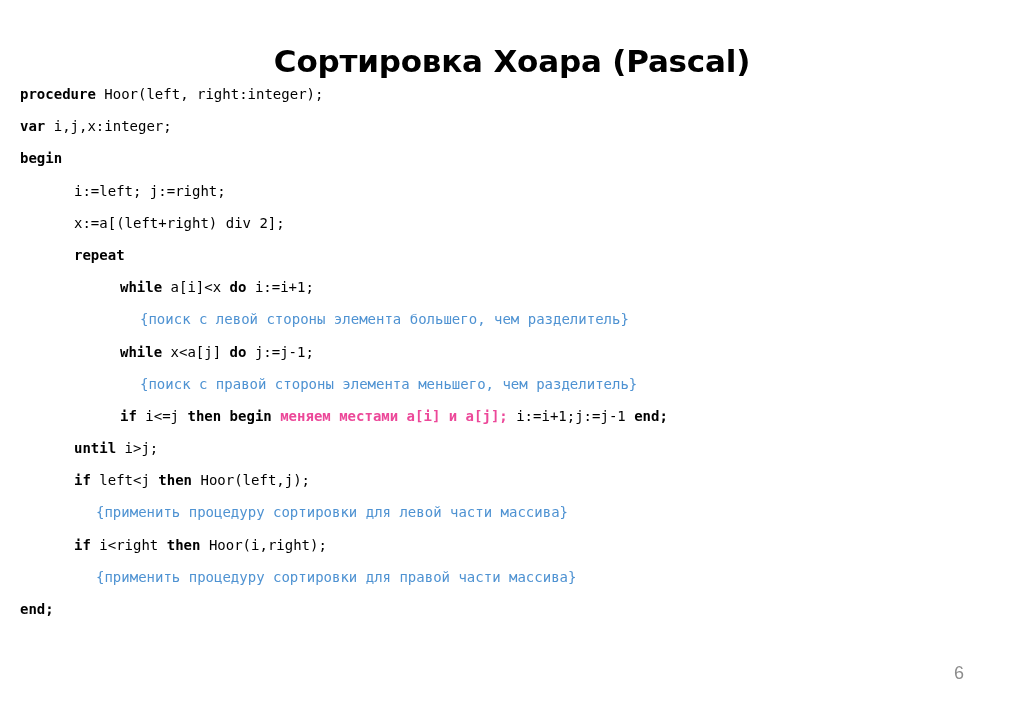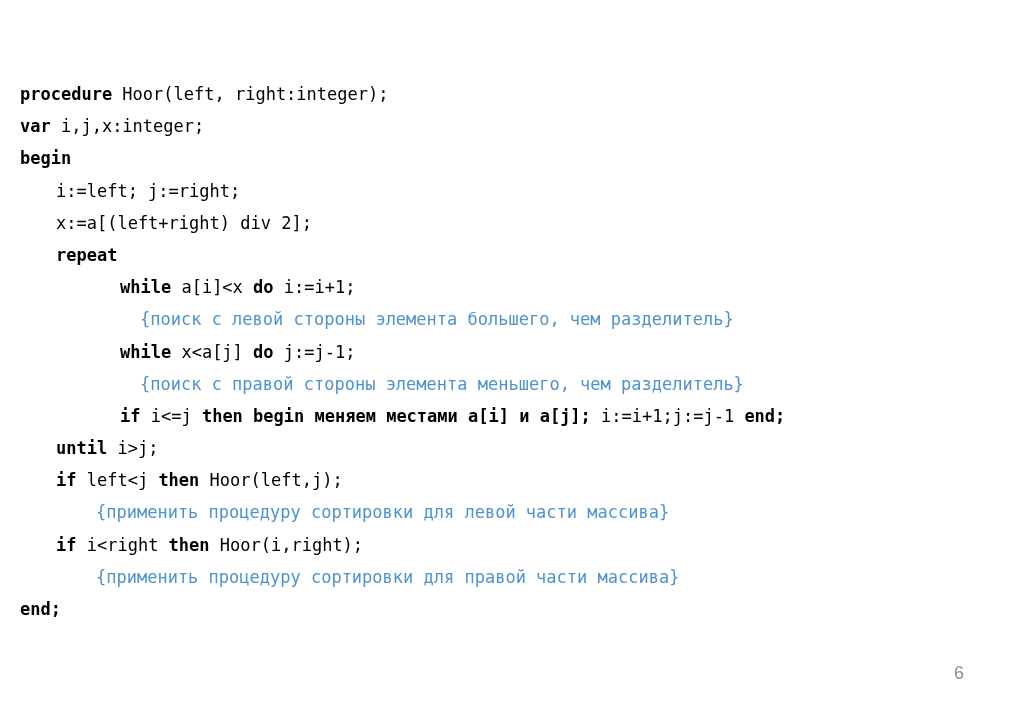--- a/index.html
+++ b/index.html
@@ -39,56 +39,56 @@
     white-space: nowrap;
   }
 
   
   #code-block {
     position: absolute;
     top: 78px;
     left: 0;
     width: 856px;
     font-family: "DejaVu Sans Mono", "Liberation Mono", monospace;
-    font-size: 17px;
+    font-size: 14px;
     line-height: 32.2px;
     color: #000000;
     white-space: pre;
   }
 
   .code-line {
     height: 32.2px;
     white-space: pre;
     color: #000000;
   }
 
   
   .ind-0 { padding-left: 20px; }
-  .ind-1 { padding-left: 56px; }
+  .ind-1 { padding-left: 74px; }
   .ind-2 { padding-left: 120px; }
   .ind-c1 { padding-left: 140px; }
   .ind-c2 { padding-left: 96px; }
 
   .kw {
     font-weight: bold;
     color: #000000;
   }
   .plain {
     font-weight: normal;
     color: #000000;
   }
   
   .comment {
     color: #4E92D2;
     font-weight: normal;
     margin-top: 28px;
   }
   
   .hl {
-    color: #000000;
+    color: #ec4899;
     font-weight: bold;
   }
 
   
   #page-number {
     position: absolute;
     left: 944px;
     top: 662px;
     width: 30px;
     text-align: center;
@@ -96,18 +96,19 @@
     font-size: 18px;
     color: #8C8C8C;
     line-height: 22px;
   }
 </style>
 </head>
 <body>
 
 <div id="slide">
 
+  <h1 id="slide-title">Сортировка Хоара (Pascal)</h1>
 
   <div id="code-block"><div class="code-line ind-0" id="line-procedure"><span class="kw">procedure </span><span class="plain">Hoor(left, right:integer);</span></div><div class="code-line ind-0" id="line-var"><span class="kw">var </span><span class="plain">i,j,x:integer;</span></div><div class="code-line ind-0" id="line-begin"><span class="kw">begin</span></div><div class="code-line ind-1" id="line-init-ij"><span class="plain">i:=left; j:=right;</span></div><div class="code-line ind-1" id="line-pivot"><span class="plain">x:=a[(left+right) div 2];</span></div><div class="code-line ind-1" id="line-repeat"><span class="kw">repeat</span></div><div class="code-line ind-2" id="line-while-left"><span class="kw">while </span><span class="plain">a[i]&lt;x </span><span class="kw">do </span><span class="plain">i:=i+1;</span></div><div class="code-line ind-c1" id="comment-left-search"><span class="comment">{поиск с левой стороны элемента большего, чем разделитель}</span></div><div class="code-line ind-2" id="line-while-right"><span class="kw">while </span><span class="plain">x&lt;a[j] </span><span class="kw">do </span><span class="plain">j:=j-1;</span></div><div class="code-line ind-c1" id="comment-right-search"><span class="comment">{поиск с правой стороны элемента меньшего, чем разделитель}</span></div><div class="code-line ind-2" id="line-swap"><span class="kw">if </span><span class="plain">i&lt;=j </span><span class="kw">then begin </span><span class="hl">меняем местами a[i] и a[j];</span><span class="plain"> i:=i+1;j:=j-1 </span><span class="kw">end;</span></div><div class="code-line ind-1" id="line-until"><span class="kw">until </span><span class="plain">i&gt;j;</span></div><div class="code-line ind-1" id="line-recurse-left"><span class="kw">if </span><span class="plain">left&lt;j </span><span class="kw">then </span><span class="plain">Hoor(left,j);</span></div><div class="code-line ind-c2" id="comment-left-part"><span class="comment">{применить процедуру сортировки для левой части массива}</span></div><div class="code-line ind-1" id="line-recurse-right"><span class="kw">if </span><span class="plain">i&lt;right </span><span class="kw">then </span><span class="plain">Hoor(i,right);</span></div><div class="code-line ind-c2" id="comment-right-part"><span class="comment">{применить процедуру сортировки для правой части массива}</span></div><div class="code-line ind-0" id="line-end"><span class="kw">end;</span></div></div>
 
   <div id="page-number">6</div>
 
 </div>
 
 </body></html>

